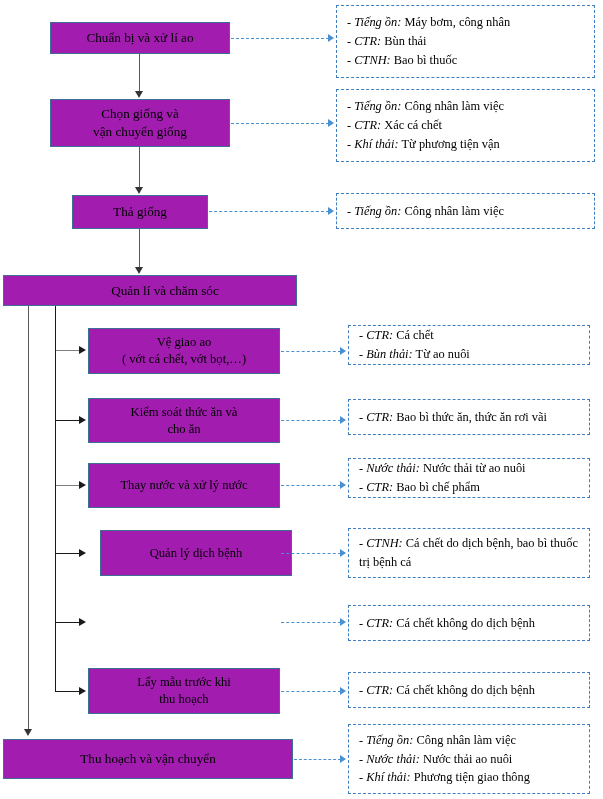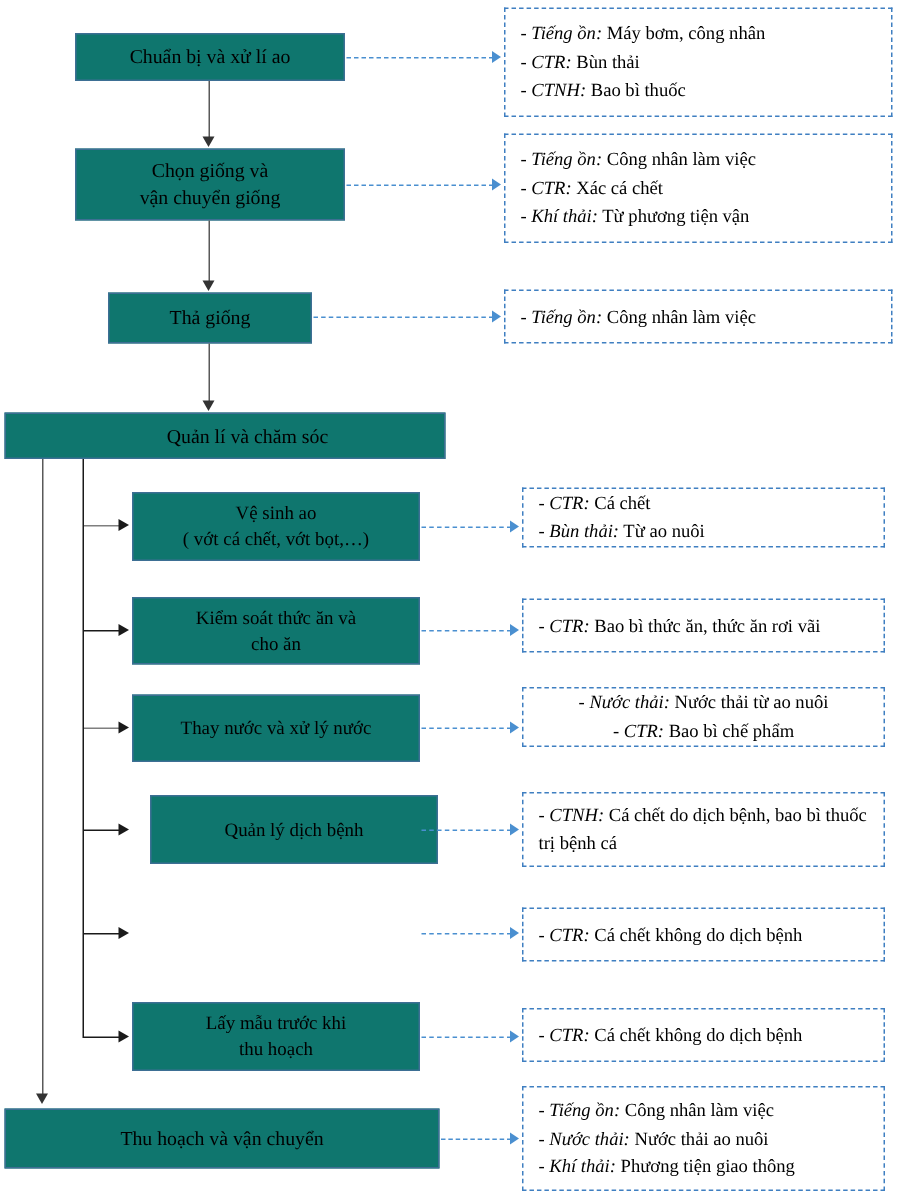--- a/index.html
+++ b/index.html
@@ -14,21 +14,21 @@
     background: #ffffff;
     font-family: "Liberation Serif", "DejaVu Serif", serif;
     overflow: hidden;
   }
 
   
   .proc {
     position: absolute;
     box-sizing: border-box;
     border: 1.3px solid #3d6f94;
-    background: #0f766e;
+    background: #a21caf;
     display: flex;
     align-items: center;
     justify-content: center;
     text-align: center;
     color: #000000;
     font-size: 13.2px;
     line-height: 1.34;
     padding: 2px 6px;
     white-space: pre-line;
   }
@@ -108,21 +108,21 @@
 
   <div class="proc" style="left:50px; top:99px; width:180px; height:48px;">Chọn giống và
 vận chuyển giống</div>
 
   <div class="proc" style="left:72px; top:195px; width:136px; height:34px;">Thả giống</div>
 
   <div class="proc" style="left:3px; top:275px; width:294px; height:31px;padding-left:36px;">Quản lí và chăm sóc</div>
 
   <div class="proc" style="left:3px; top:739px; width:290px; height:40px;">Thu hoạch và vận chuyển</div>
 
-  <div class="proc small" style="left:88px; top:328px; width:192px; height:46px;">Vệ sinh ao
+  <div class="proc small" style="left:88px; top:328px; width:192px; height:46px;">Vệ giao ao
 ( vớt cá chết, vớt bọt,…)</div>
 
   <div class="proc small" style="left:88px; top:398px; width:192px; height:45px;">Kiểm soát thức ăn và
 cho ăn</div>
 
   <div class="proc small" style="left:88px; top:463px; width:192px; height:45px;">Thay nước và xử lý nước</div>
 
   <div class="proc small" style="left:100px; top:530px; width:192px; height:46px;">Quản lý dịch bệnh</div>
 
 
@@ -147,21 +147,21 @@
 
   <div class="note" style="left:348px; top:325px; width:242px; height:40px;">
       <div class="note-line">- <em>CTR:</em> Cá chết</div>
       <div class="note-line">- <em>Bùn thải:</em> Từ ao nuôi</div>
     </div>
 
   <div class="note" style="left:348px; top:399px; width:242px; height:36px;">
       <div class="note-line">- <em>CTR:</em> Bao bì thức ăn, thức ăn rơi vãi</div>
     </div>
 
-  <div class="note" style="left:348px; top:458px; width:242px; height:40px;text-align:center;">
+  <div class="note" style="left:348px; top:458px; width:242px; height:40px;">
       <div class="note-line">- <em>Nước thải:</em> Nước thải từ ao nuôi</div>
       <div class="note-line">- <em>CTR:</em> Bao bì chế phẩm</div>
     </div>
 
   <div class="note" style="left:348px; top:528px; width:242px; height:50px;">
       <div class="note-line">- <em>CTNH:</em> Cá chết do dịch bệnh, bao bì thuốc trị bệnh cá</div>
     </div>
 
   <div class="note" style="left:348px; top:605px; width:242px; height:36px;">
       <div class="note-line">- <em>CTR:</em> Cá chết không do dịch bệnh</div>

